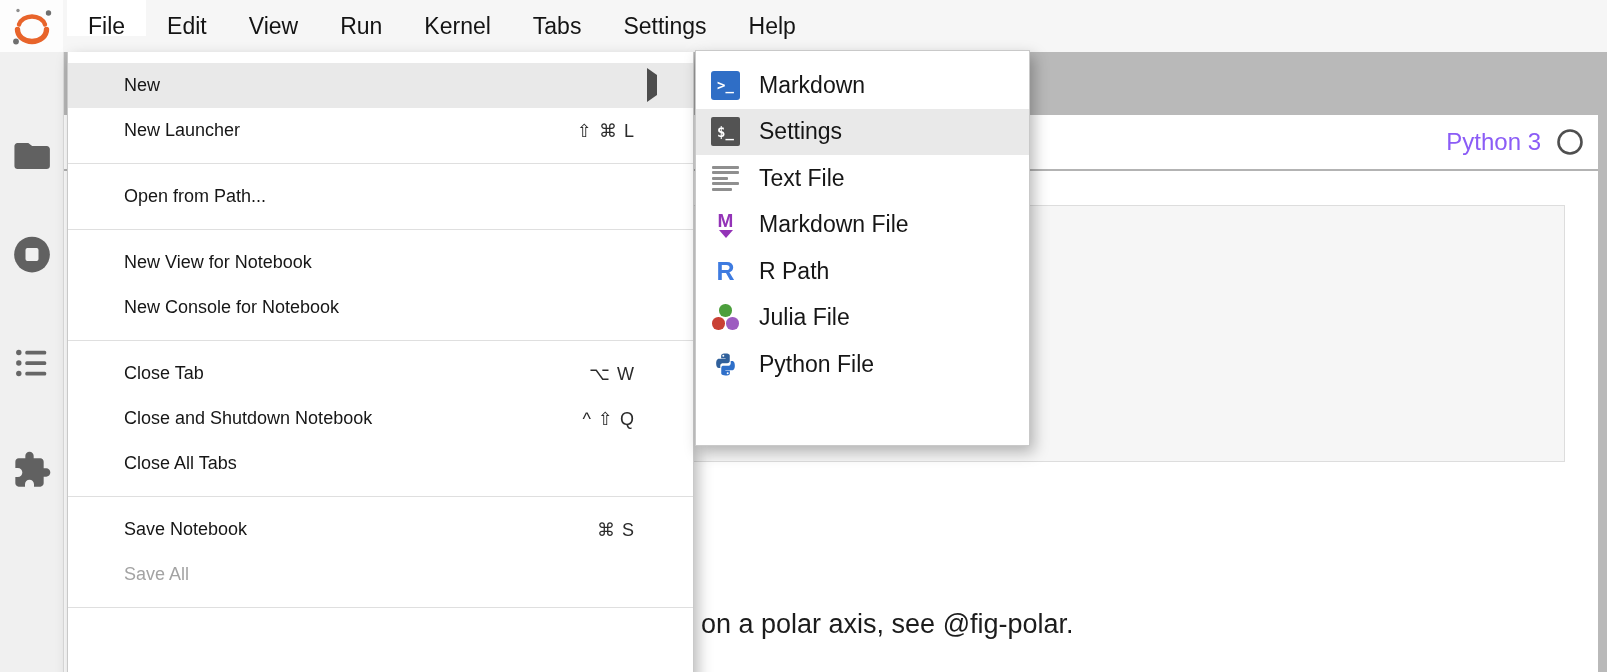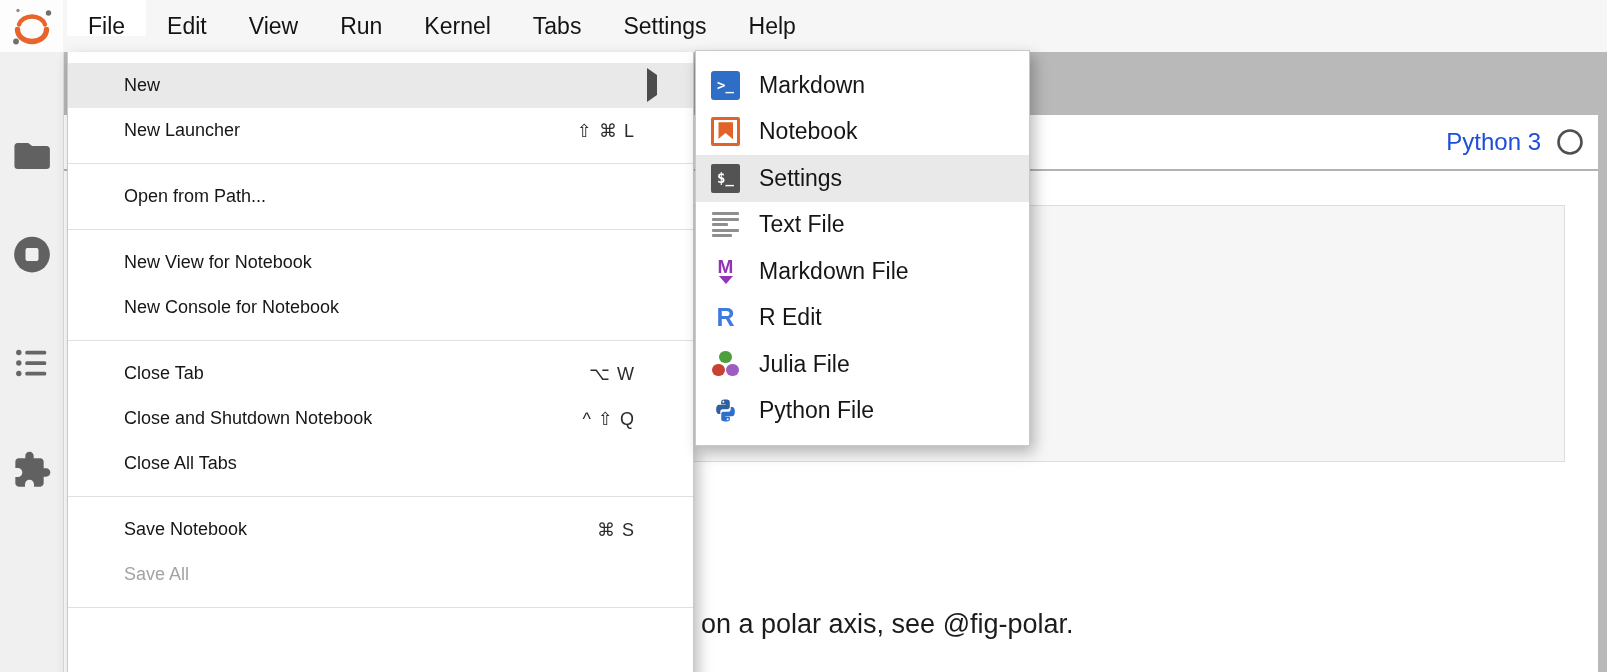--- a/index.html
+++ b/index.html
@@ -14,21 +14,21 @@
   .mb-items{position:absolute;left:67px;top:0;height:36px;display:flex;}
   .mb-item{padding:0 21px;line-height:52px;font-size:23px;color:#141414;white-space:nowrap;}
   .mb-item.active{background:#ffffff;}
   
   .sidebar{position:absolute;left:0;top:52px;width:63px;bottom:0;background:#f0f0f0;border-right:1px solid #dedede;z-index:2;}
   .side-ic{position:absolute;left:50%;transform:translateX(-50%);display:flex;align-items:center;justify-content:center;}
   
   .tab-band{position:absolute;left:63px;top:51px;right:0;height:64px;background:#b9b9b9;z-index:1;}
   .right-band{position:absolute;right:0;top:115px;width:9px;bottom:0;background:#b9b9b9;z-index:1;}
   .toolbar{position:absolute;left:63px;top:115px;width:1535px;height:56px;background:#fff;border-bottom:2px solid #b3b3b3;box-sizing:border-box;display:flex;align-items:center;justify-content:flex-end;padding-right:14px;z-index:1;}
-  .kernel-name{font-size:24px;color:#1d4ed8;margin-right:15px;}
+  .kernel-name{font-size:24px;color:#8b5cf6;margin-right:15px;}
   .content{position:absolute;left:63px;top:173px;right:9px;bottom:0;background:#fff;z-index:0;}
   .cell-box{position:absolute;left:22px;top:32px;width:1480px;height:257px;background:#f6f6f6;border:1px solid #dddddd;box-sizing:border-box;}
   .doc-text{position:absolute;left:627px;top:425px;margin:11px;font-size:27px;color:#1c1c1c;white-space:nowrap;}
   
   .panel{position:absolute;background:#fff;border:1px solid #c9c9c9;box-sizing:border-box;box-shadow:4px 6px 14px rgba(0,0,0,.28);}
   .file-menu{left:67px;top:52px;width:627px;height:680px;border-top:none;padding-top:11px;z-index:10;}
   .menu-row{height:45px;display:flex;align-items:center;justify-content:space-between;padding:0 58px 0 56px;font-size:18px;color:#161616;cursor:default;}
   .menu-row.hover{background:#e9e9e9;}
   .menu-row.disabled .mlabel{color:#a3a3a3;}
   .menu-row .arrow-wrap{margin-right:-22px;}
@@ -177,26 +177,20 @@
     <div class="menu-sep"></div>
   </div>
 
   <div class="panel new-submenu">
     <div class="sub-row">
       <span class="ic console-ic">
           <span class="sqglyph">&gt;_</span>
         </span>
       <span class="slabel">Markdown</span>
     </div>
-    <div class="sub-row">
-      <span class="ic notebook-ic">
-          <span class="bookmark"></span>
-        </span>
-      <span class="slabel">Notebook</span>
-    </div>
     <div class="sub-row hover">
       <span class="ic terminal-ic">
           <span class="sqglyph">$_</span>
         </span>
       <span class="slabel">Settings</span>
     </div>
     <div class="sub-row">
       <span class="ic textfile-ic">
         <span class="tf-bar" style="width:100%"></span>
           <span class="tf-bar" style="width:100%"></span>
@@ -210,21 +204,21 @@
       <span class="ic md-ic">
           <span class="md-m">M</span>
           <span class="md-arrow"></span>
         </span>
       <span class="slabel">Markdown File</span>
     </div>
     <div class="sub-row">
       <span class="ic r-ic">
           <span>R</span>
         </span>
-      <span class="slabel">R Edit</span>
+      <span class="slabel">R Path</span>
     </div>
     <div class="sub-row">
       <span class="ic">
         <span class="julia-dot jd-green"></span>
           <span class="julia-dot jd-red"></span>
           <span class="julia-dot jd-purple"></span>
       </span>
       <span class="slabel">Julia File</span>
     </div>
     <div class="sub-row">

